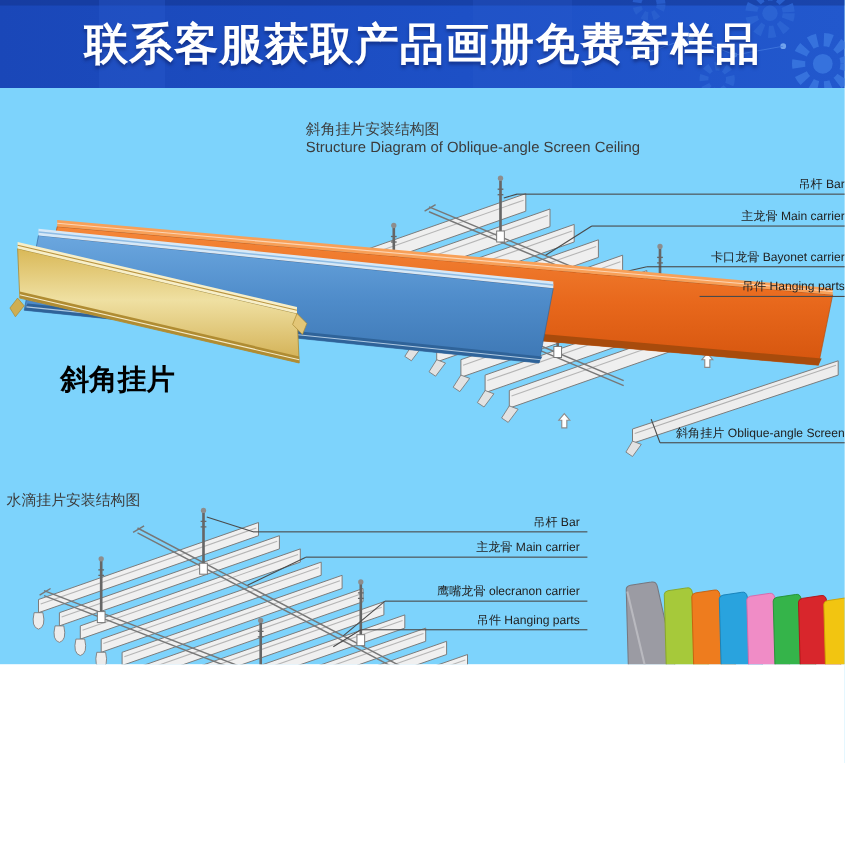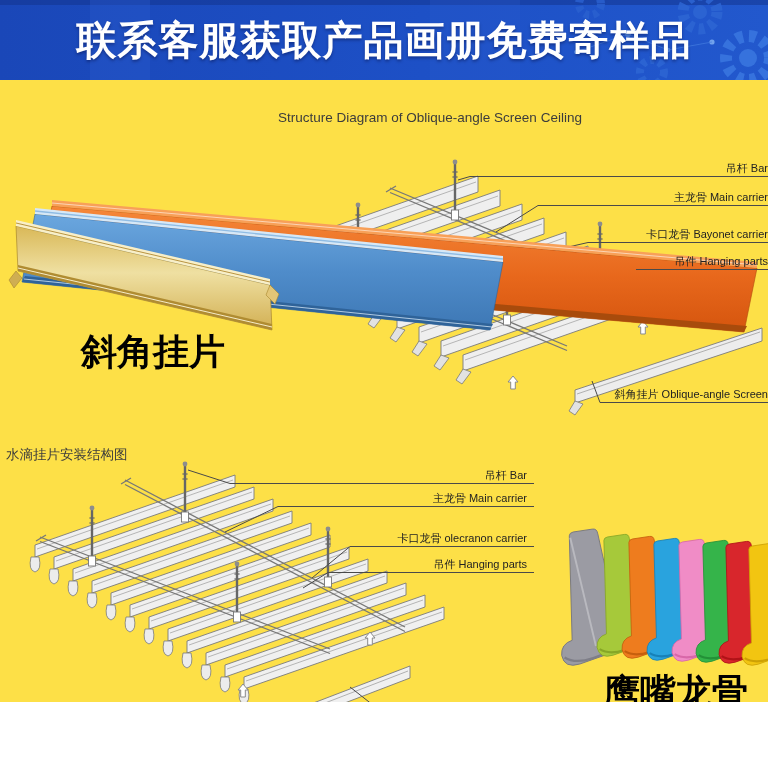--- a/index.html
+++ b/index.html
@@ -1,33 +1,33 @@
 <!DOCTYPE html>
 <html><head>
 <meta charset="utf-8">
 <style>
   html,body{margin:0;padding:0;background:#fff;}
-  #stage{position:relative;width:768px;height:702px;background:#fde047;overflow:hidden;
+  #stage{position:relative;width:768px;height:604px;background:#7dd3fc;overflow:hidden;
          font-family:"Liberation Sans","DejaVu Sans",sans-serif;}
   
   #banner{position:absolute;left:0;top:0;width:768px;height:80px;
           background:linear-gradient(90deg,#1a47b8 0%,#1d50c6 55%,#2258cd 100%);
           display:flex;align-items:center;justify-content:center;}
   #banner-art{position:absolute;left:0;top:0;width:768px;height:80px;}
   #banner-text{position:relative;color:#fff;font-size:40px;font-weight:bold;letter-spacing:1px;
                text-shadow:0 2px 3px rgba(0,0,40,.35);white-space:nowrap;}
   
   #art{position:absolute;left:0;top:0;width:768px;height:768px;}
   
   .sec-title{position:absolute;color:#3c3c3c;font-size:13.5px;line-height:16px;white-space:nowrap;}
   
   .callout{position:absolute;height:15px;line-height:14px;font-size:11px;color:#222;
            border-bottom:1px solid #4a4a4a;text-align:right;padding-right:7px;white-space:nowrap;}
   
-  .prod-label{position:absolute;width:170px;text-align:right;font-size:36px;font-weight:bold;color:#000;}
+  .prod-label{position:absolute;width:170px;text-align:left;font-size:26px;font-weight:bold;color:#000;}
 </style>
 </head>
 <body>
 
 <div id="stage">
 
   <div id="banner">
     <svg id="banner-art" viewBox="0 0 768 80">
       <rect x="0" y="0" width="768" height="5" fill="#12328a" opacity="0.5"></rect>
       <g fill="none" opacity="0.85">
@@ -236,33 +236,34 @@
         <path d="M9,132 Q25,142 57,125" stroke="#b01217" stroke-width="2.5" fill="none"></path>
       </g>
       <g transform="translate(737,546) scale(0.85)">
         <path d="M14,4 Q14,1 18,0 L38,-3 Q43,-4 44,2 L68,110 Q71,123 59,127 L25,139 Q9,144 6,130 Q5,118 17,114 Z" fill="#f2c511" stroke="#cda104" stroke-width="1"></path>
         <path d="M9,132 Q25,142 57,125" stroke="#cda104" stroke-width="2.5" fill="none"></path>
       </g>
     </g>
   </svg>
 
   <div class="sec-title" style="left:278px;top:110px">
+    <div>斜角挂片安装结构图</div>
     <div>Structure Diagram of Oblique-angle Screen Ceiling</div>
   </div>
   <div class="sec-title" style="left:6px;top:447px">
     <div>水滴挂片安装结构图</div>
   </div>
 
   <div class="callout" style="left:470px;top:161px;width:298px">吊杆 Bar</div>
   <div class="callout" style="left:538px;top:190px;width:230px">主龙骨 Main carrier</div>
   <div class="callout" style="left:588px;top:227px;width:180px">卡口龙骨 Bayonet carrier</div>
   <div class="callout" style="left:636px;top:254px;width:132px">吊件 Hanging parts</div>
   <div class="callout" style="left:600px;top:387px;width:168px">斜角挂片 Oblique-angle Screen</div>
 
   <div class="callout" style="left:230px;top:468px;width:297px">吊杆 Bar</div>
   <div class="callout" style="left:278px;top:491px;width:249px">主龙骨 Main carrier</div>
-  <div class="callout" style="left:350px;top:531px;width:177px">卡口龙骨 olecranon carrier</div>
+  <div class="callout" style="left:350px;top:531px;width:177px">鹰嘴龙骨 olecranon carrier</div>
   <div class="callout" style="left:328px;top:557px;width:199px">吊件 Hanging parts</div>
 
   <div class="prod-label" style="left:55px;top:328px">斜角挂片</div>
   <div class="prod-label" style="left:578px;top:668px">鹰嘴龙骨</div>
 
 </div>
 
 </body></html>

